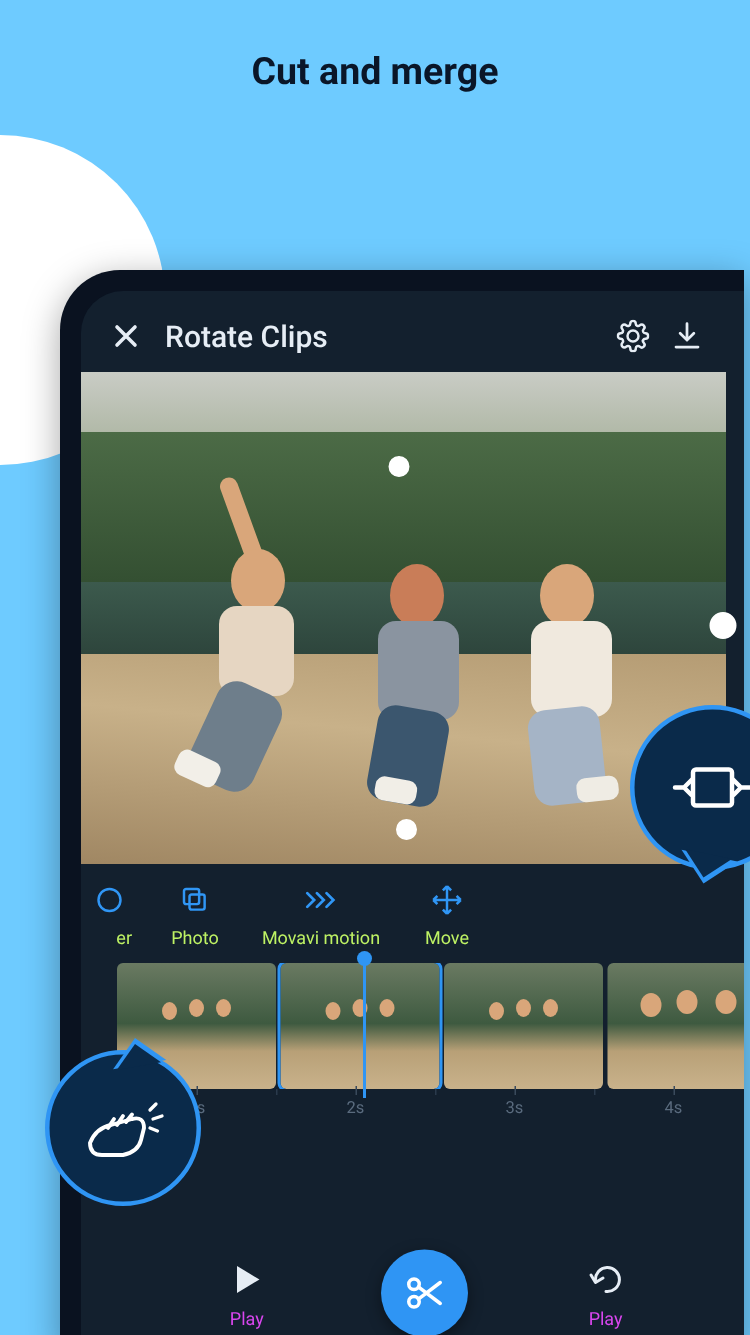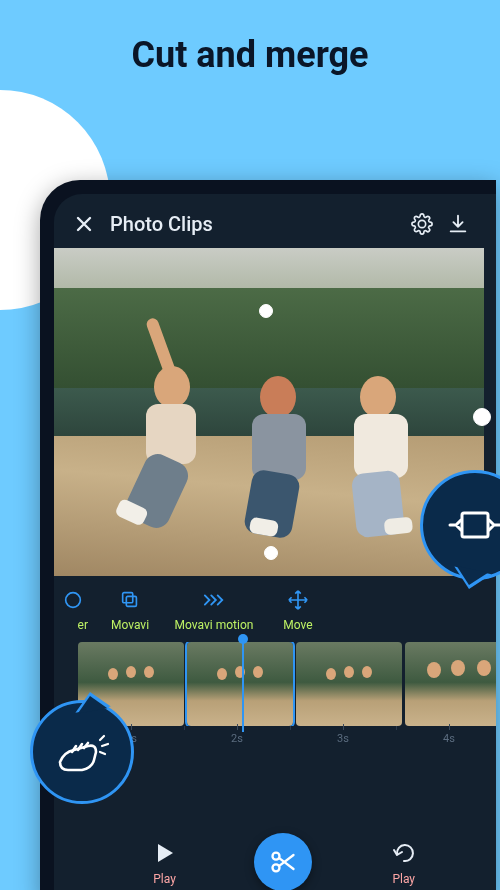--- a/index.html
+++ b/index.html
@@ -16,21 +16,21 @@
     width: 220px;
     height: 220px;
     background: #fff;
     border-radius: 50%;
     left: -110px;
     top: 90px;
   }
   .headline {
     text-align: center;
     padding: 35px 20px 10px;
-    font-size: 36px;
+    font-size: 25px;
     font-weight: 700;
     color: #0a1628;
     line-height: 1.15;
   }
   .phone {
     position: absolute;
     left: 40px;
     top: 180px;
     width: 456px;
     height: 720px;
@@ -156,21 +156,21 @@
   
   .bbar {
     position:absolute;
     left:0; right:0; bottom:0;
     height: 76px;
     display:flex;
     align-items:center;
     justify-content:space-around;
     padding: 0 40px 0 60px;
   }
-  .bbtn { text-align:center; color:#fca5a5; font-size:12px; cursor:pointer; }
+  .bbtn { text-align:center; color:#d946ef; font-size:12px; cursor:pointer; }
   .bbtn .bicon { height:30px; display:flex; align-items:center; justify-content:center; margin-bottom:4px; }
   .cutbtn {
     width:58px; height:58px; border-radius:50%; background:#2f95f4;
     display:flex; align-items:center; justify-content:center;
     box-shadow:0 3px 10px rgba(0,0,0,0.4);
     cursor:pointer;
   }
   
   .bubble {
     position:absolute;
@@ -231,21 +231,21 @@
 
 <div class="phone">
   <div class="screen">
 
     <div class="hdr">
       <div class="close">
         <svg width="20" height="20" viewBox="0 0 20 20">
             <path d="M4 4 L16 16 M16 4 L4 16" stroke="#e6edf5" stroke-width="2.4" stroke-linecap="round"></path>
           </svg>
       </div>
-      <div class="title">Photo Clips</div>
+      <div class="title">Rotate Clips</div>
       <div class="icn">
         <svg width="22" height="22" viewBox="0 0 24 24">
             <path fill="none" stroke="#e6edf5" stroke-width="1.8" d="M12 8a4 4 0 100 8 4 4 0 000-8z M19.4 15a1.7 1.7 0 00.34 1.87l.06.06a2 2 0 11-2.83 2.83l-.06-.06a1.7 1.7 0 00-1.87-.34 1.7 1.7 0 00-1 1.55V21a2 2 0 11-4 0v-.09a1.7 1.7 0 00-1-1.55 1.7 1.7 0 00-1.87.34l-.06.06a2 2 0 11-2.83-2.83l.06-.06a1.7 1.7 0 00.34-1.87 1.7 1.7 0 00-1.55-1H3a2 2 0 110-4h.09a1.7 1.7 0 001.55-1 1.7 1.7 0 00-.34-1.87l-.06-.06a2 2 0 112.83-2.83l.06.06a1.7 1.7 0 001.87.34H9a1.7 1.7 0 001-1.55V3a2 2 0 114 0v.09a1.7 1.7 0 001 1.55 1.7 1.7 0 001.87-.34l.06-.06a2 2 0 112.83 2.83l-.06.06a1.7 1.7 0 00-.34 1.87V9a1.7 1.7 0 001.55 1H21a2 2 0 110 4h-.09a1.7 1.7 0 00-1.55 1z"></path>
           </svg>
       </div>
       <div class="icn">
         <svg width="22" height="22" viewBox="0 0 24 24">
             <path fill="none" stroke="#e6edf5" stroke-width="2" stroke-linecap="round" d="M12 3v12m0 0l-5-5m5 5l5-5M4 20h16"></path>
           </svg>
       </div>
@@ -294,21 +294,21 @@
         </div>
         <div class="tlabel">er</div>
       </div>
       <div class="tool">
         <div class="ticon">
           <svg width="22" height="22" viewBox="0 0 24 24">
               <rect x="8" y="8" width="11" height="11" rx="1.5" fill="none" stroke="#3096f5" stroke-width="1.8"></rect>
               <rect x="4" y="4" width="11" height="11" rx="1.5" fill="none" stroke="#3096f5" stroke-width="1.8"></rect>
             </svg>
         </div>
-        <div class="tlabel">Movavi</div>
+        <div class="tlabel">Photo</div>
       </div>
       <div class="tool">
         <div class="ticon">
           <svg width="26" height="22" viewBox="0 0 28 24">
               <path fill="none" stroke="#3096f5" stroke-width="2" stroke-linecap="round" d="M4 7l5 5-5 5M11 7l5 5-5 5M18 7l5 5-5 5"></path>
             </svg>
         </div>
         <div class="tlabel">Movavi motion</div>
       </div>
       <div class="tool">

